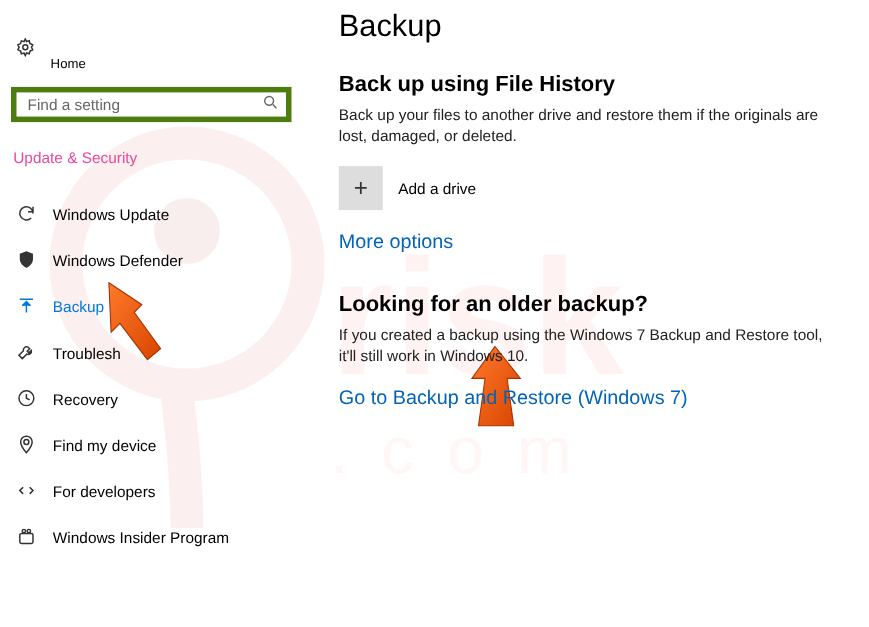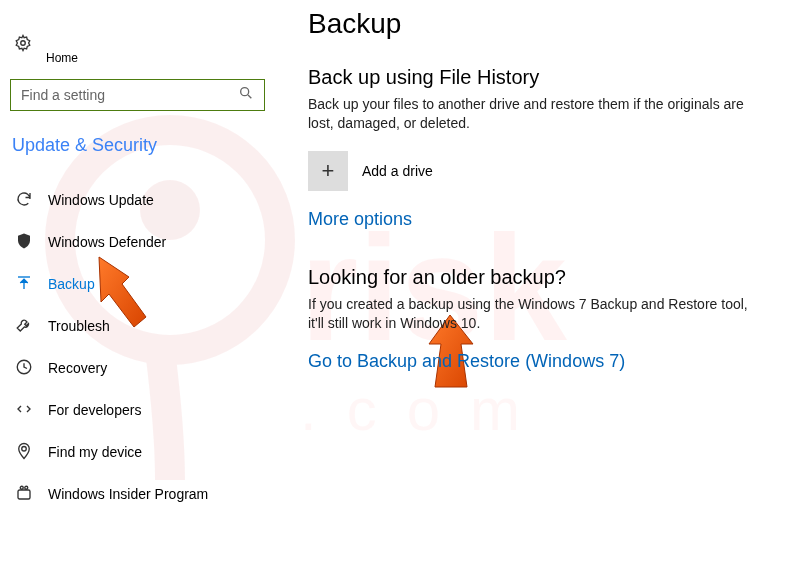--- a/index.html
+++ b/index.html
@@ -26,37 +26,37 @@
       cursor: pointer;
     }
     .home-row .label { font-size: 12px; margin-top: 27px; }
     .search-wrap {
       position: relative;
       margin: 0 4px 24px 0;
     }
     .search-input {
       width: 255px;
       height: 32px;
-      border: 1px solid #4d7c0f;
+      border: 5px solid #4d7c0f;
       padding: 0 32px 0 10px;
       font-size: 14px;
       font-family: inherit;
       outline: none;
     }
     .search-input::placeholder { color: #666; }
     .search-icon-btn {
       position: absolute;
       right: 10px; top: 6px;
       width: 18px; height: 18px;
       color: #666;
       pointer-events: none;
     }
     .category {
-      color: #3b82f6;
-      font-size: 18px;
+      color: #ec4899;
+      font-size: 14px;
       padding: 0 4px 10px 2px;
     }
     .nav-item {
       display: flex;
       align-items: flex-end;
       gap: 14px;
       height: 42px;
       padding: 0 4px;
       cursor: pointer;
       font-size: 14px;
@@ -68,21 +68,21 @@
       flex: 1;
       padding: 8px 20px 0 28px;
     }
     .page-title {
       font-size: 28px;
       font-weight: 400;
       margin-bottom: 26px;
     }
     .section-title {
       font-size: 20px;
-      font-weight: 400;
+      font-weight: 700;
       margin-bottom: 6px;
     }
     .section-desc {
       font-size: 14px;
       color: #222;
       line-height: 1.35;
       margin-bottom: 18px;
       max-width: 440px;
     }
     .add-drive {
@@ -204,35 +204,35 @@
             <polyline points="12,7 12,12 16,14"></polyline>
         </svg>
       </span>
       <span>Recovery</span>
     </div>
 
 
     <div class="nav-item">
       <span class="icon-slot">
         <svg width="18" height="18" viewBox="0 0 24 24" fill="none" stroke="#333" stroke-width="1.8">
+          <circle cx="12" cy="9" r="3"></circle>
+            <path d="M12 2a7 7 0 017 7c0 5-7 13-7 13S5 14 5 9a7 7 0 017-7z"></path>
+        </svg>
+      </span>
+      <span>Find my device</span>
+    </div>
+
+    <div class="nav-item">
+      <span class="icon-slot">
+        <svg width="18" height="18" viewBox="0 0 24 24" fill="none" stroke="#333" stroke-width="1.8">
           <polyline points="8,8 4,12 8,16"></polyline>
             <polyline points="16,8 20,12 16,16"></polyline>
         </svg>
       </span>
       <span>For developers</span>
-    </div>
-
-    <div class="nav-item">
-      <span class="icon-slot">
-        <svg width="18" height="18" viewBox="0 0 24 24" fill="none" stroke="#333" stroke-width="1.8">
-          <circle cx="12" cy="9" r="3"></circle>
-            <path d="M12 2a7 7 0 017 7c0 5-7 13-7 13S5 14 5 9a7 7 0 017-7z"></path>
-        </svg>
-      </span>
-      <span>Find my device</span>
     </div>
 
     <div class="nav-item">
       <span class="icon-slot">
         <svg width="18" height="18" viewBox="0 0 24 24" fill="none" stroke="#333" stroke-width="1.8">
           <rect x="4" y="8" width="16" height="12" rx="2"></rect>
             <circle cx="9" cy="5" r="2"></circle>
             <circle cx="15" cy="5" r="2"></circle>
         </svg>
       </span>

